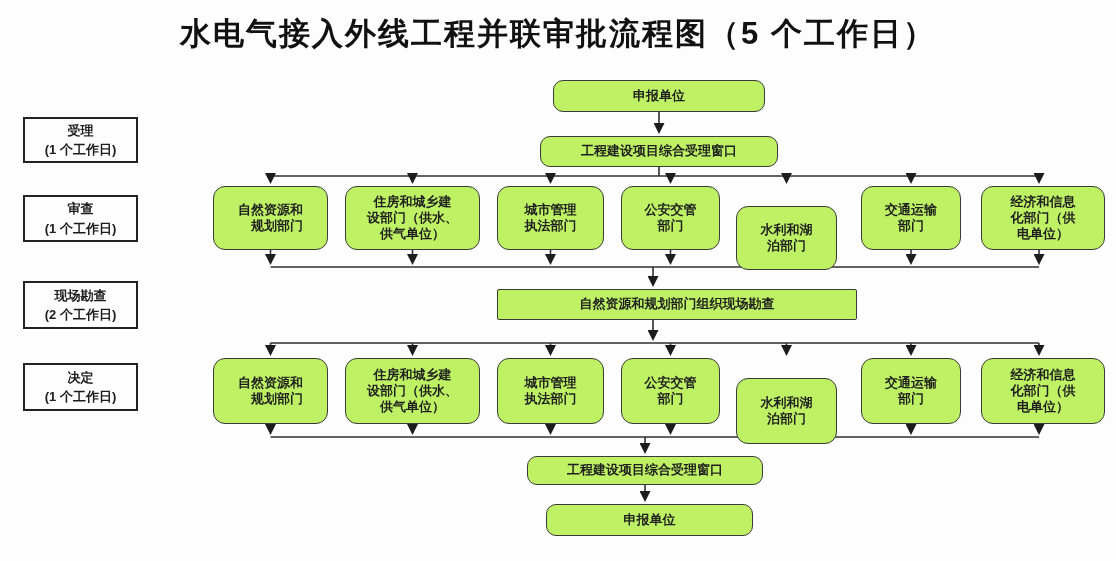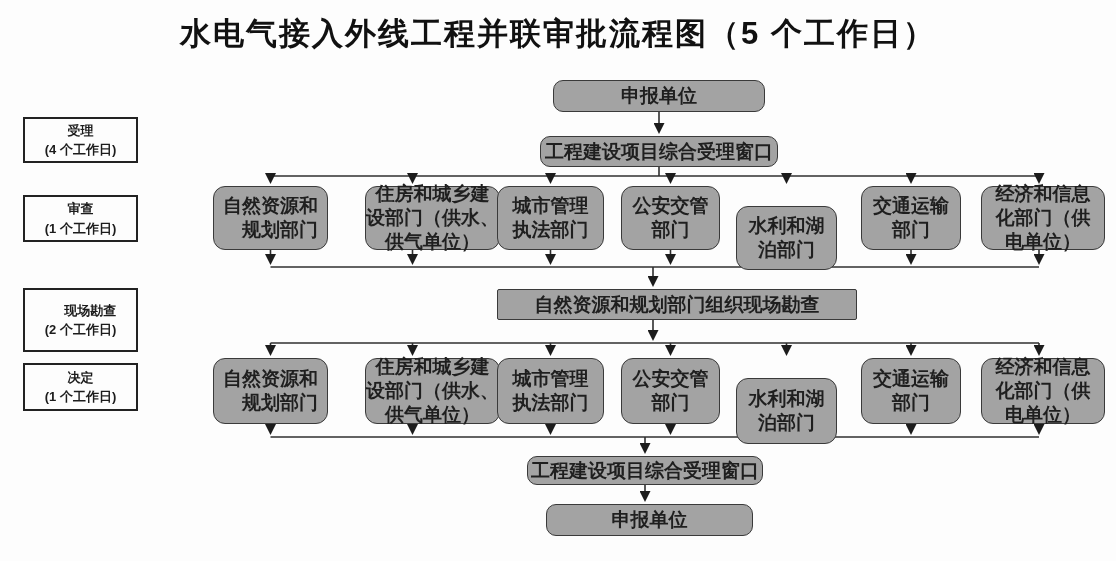--- a/index.html
+++ b/index.html
@@ -16,40 +16,40 @@
   
   .stage-box {
     position:absolute; left:23px; width:115px;
     border:2px solid #222; background:#fdfdfd;
     display:flex; align-items:center; justify-content:center;
     text-align:center; font-size:13px; font-weight:bold;
     line-height:1.5; white-space:pre-line; box-sizing:border-box;
   }
   .st0 { top:117px; height:46px; }
   .st1 { top:195px; height:47px; }
-  .st2 { top:288px; height:64px;text-align:right; }
+  .st2 { top:281px; height:48px; }
   .st3 { top:363px; height:48px; }
   
   .flow-box {
-    position:absolute; background:#a3a3a3;
+    position:absolute; background:#bef264;
     border:1.6px solid #3a3a3a; border-radius:12px;
     display:flex; align-items:center; justify-content:center;
-    text-align:center; font-size:19px; font-weight:600;
+    text-align:center; font-size:13px; font-weight:600;
     line-height:1.25; white-space:pre-line; box-sizing:border-box;
     color:#1f1f1f;
   }
   .node-declare-top    { left:553px; top:80px;  width:212px; height:32px; border-radius:10px; }
   .node-window-top     { left:540px; top:136px; width:238px; height:31px; border-radius:10px; }
   .node-survey         { left:497px; top:289px; width:360px; height:31px; border-radius:2px; }
   .node-window-bottom  { left:527px; top:456px; width:236px; height:29px; border-radius:10px; }
   .node-declare-bottom { left:546px; top:504px; width:207px; height:32px; border-radius:10px; }
   .row1 { top:186px; height:64px; }
   .row2 { top:358px; height:66px; }
   .dp0 { left:213px; width:115px;text-align:right; }
-  .dp1 { left:365px; width:135px; }
+  .dp1 { left:345px; width:135px; }
   .dp2 { left:497px; width:107px; }
   .dp3 { left:621px; width:99px;  }
   .dp4 { left:736px; width:101px;margin-top:20px; }
   .dp5 { left:861px; width:100px; }
   .dp6 { left:981px; width:124px; }
   .connector-layer { position:absolute; left:0; top:0; width:1116px; height:561px; }
 </style>
 </head>
 <body>
 
@@ -109,21 +109,21 @@
 
       <line x1="645" y1="437" x2="645" y2="451" marker-end="url(#ah)"></line>
 
       <line x1="645" y1="485" x2="645" y2="499" marker-end="url(#ah)"></line>
     </g>
   </svg>
 
   <div class="title">水电气接入外线工程并联审批流程图（5 个工作日）</div>
 
   <div class="stage-box st0">受理
-(4 个工作日)</div>
+(1 个工作日)</div>
   <div class="stage-box st1">审查
 (1 个工作日)</div>
   <div class="stage-box st2">现场勘查
 (2 个工作日)</div>
   <div class="stage-box st3">决定
 (1 个工作日)</div>
 
   <div class="flow-box node-declare-top">申报单位</div>
   <div class="flow-box node-window-top">工程建设项目综合受理窗口</div>
 

